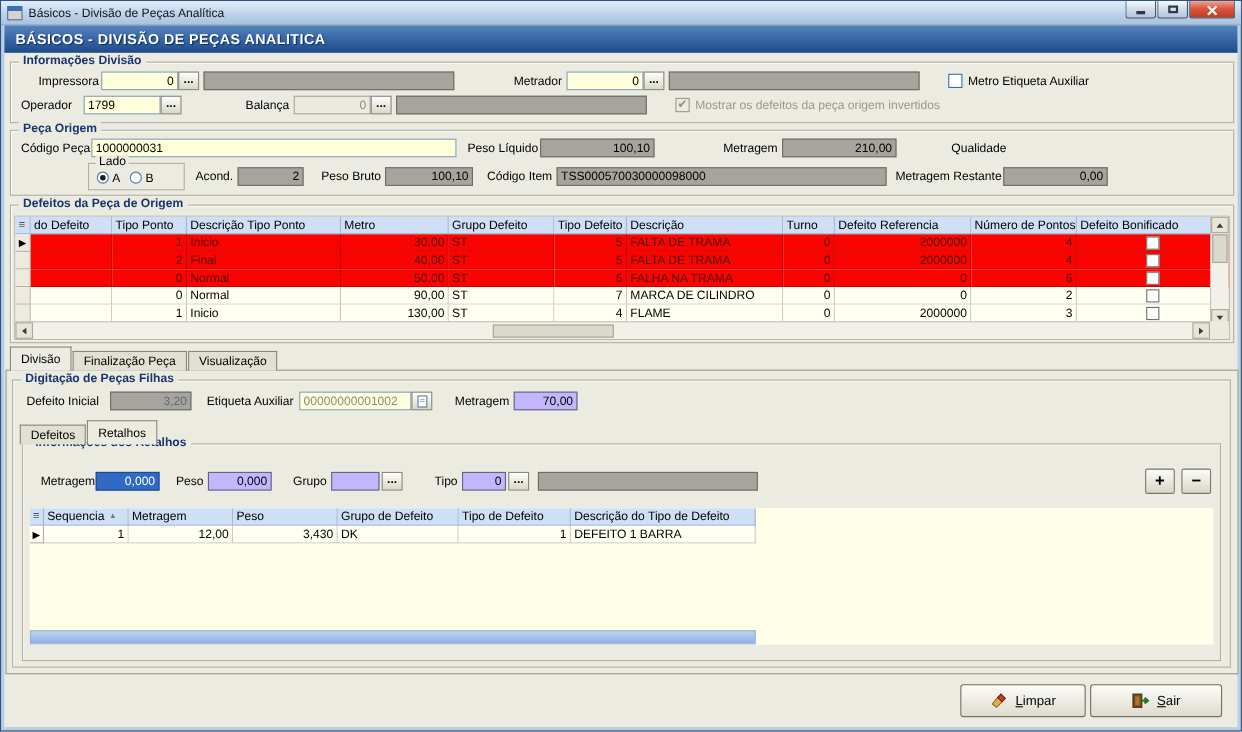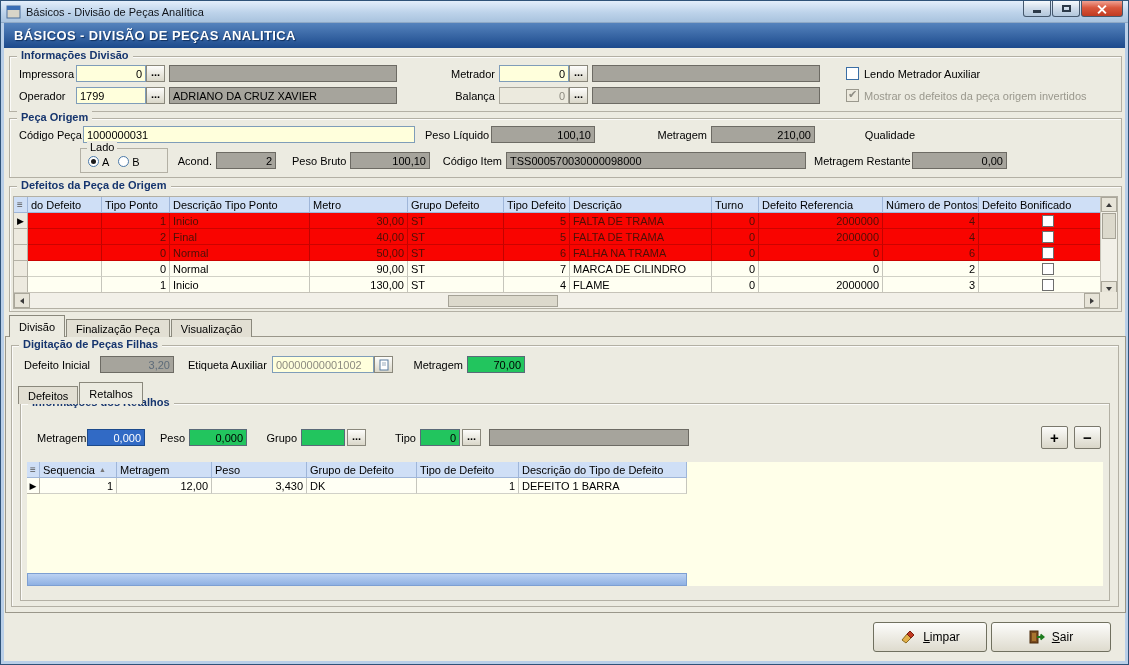--- a/index.html
+++ b/index.html
@@ -19,21 +19,21 @@
   
   .client{position:absolute;left:3px;right:3px;top:22px;bottom:3px;background:#ecebe1}
   .header{position:absolute;top:0;left:0;right:0;height:25px;background:linear-gradient(180deg,#5583bd,#1c4a8c);color:#fff;font-weight:bold;font-size:13px;display:flex;align-items:center;padding-left:10px;letter-spacing:.4px;text-shadow:1px 1px 1px #10305e}
   
   .grp{position:absolute;border:1px solid #b3b0a4;box-shadow:inset 1px 1px 0 rgba(255,255,255,.8)}
   .gt{position:absolute;top:-8px;left:7px;background:#ecebe1;padding:0 4px;font-weight:bold;color:#16356e;white-space:nowrap}
   
   .frow{position:absolute;left:0;right:0;display:flex;align-items:center}
   .lbl{white-space:nowrap}
   .lbl.r{text-align:right}
-  .fld{height:17px;border:1px solid #7f9db9;background:#22c55e;display:flex;align-items:center;padding:0 3px;overflow:hidden;white-space:nowrap}
+  .fld{height:17px;border:1px solid #7f9db9;background:#c4b5fd;display:flex;align-items:center;padding:0 3px;overflow:hidden;white-space:nowrap}
   .fld.num{justify-content:flex-end}
   .yellow{background:#ffffdc}
   .grayf{background:#a6a49c;border-color:#6d6b64}
   .disf{background:#eceade;color:#8d8b80;border-color:#a7a59a}
   .bluef{background:#316ac5;color:#fff;border-color:#1c4a8c}
   .dimtext{color:#5d6b79}
   .dots{width:19px;height:17px;border:1px solid #8a887c;background:linear-gradient(#fdfdfb,#dad7c9);text-align:center;line-height:12px;font-weight:bold;cursor:default}
   .docbtn{width:19px;height:17px;border:1px solid #8a887c;background:linear-gradient(#fdfdfb,#dad7c9);display:flex;align-items:center;justify-content:center}
   
   .cb{width:13px;height:13px;border:1px solid #3a6ea5;background:#fff;position:relative;flex:none}
@@ -112,36 +112,35 @@
         </div>
     </div>
   </div>
 
   <div class="client">
     <div class="header">BÁSICOS - DIVISÃO DE PEÇAS ANALITICA</div>
 
     <div class="grp" style="left:5px;top:33px;width:1113px;height:56px">
       <span class="gt">Informações Divisão</span>
       <div class="frow" style="top:8px">
-        <span class="lbl" style="margin-left:9px;width:57px">Impressora</span>
+        <span class="lbl" style="margin-left:25px;width:57px">Impressora</span>
         <div class="fld yellow num" style="width:70px">0</div>
         <div class="dots">...</div>
         <div class="fld grayf" style="width:228px;margin-left:4px"></div>
         <span class="lbl r" style="margin-left:46px;width:52px">Metrador</span>
         <div class="fld yellow num" style="width:70px;margin-left:4px">0</div>
         <div class="dots">...</div>
         <div class="fld grayf" style="width:228px;margin-left:4px"></div>
         <span class="cb" style="margin-left:26px"></span>
-        <span class="cblbl">Lendo Metrador Auxiliar</span>
+        <span class="cblbl">Metro Etiqueta Auxiliar</span>
       </div>
       <div class="frow" style="top:30px">
         <span class="lbl" style="margin-left:9px;width:57px">Operador</span>
         <div class="fld yellow" style="width:70px">1799</div>
         <div class="dots">...</div>
-        <div class="fld grayf" style="width:228px;margin-left:4px">ADRIANO DA CRUZ XAVIER</div>
         <span class="lbl r" style="margin-left:46px;width:52px">Balança</span>
         <div class="fld disf num" style="width:70px;margin-left:4px">0</div>
         <div class="dots">...</div>
         <div class="fld grayf" style="width:228px;margin-left:4px"></div>
         <span class="cb dis on" style="margin-left:26px"></span>
         <span class="cblbl graytxt">Mostrar os defeitos da peça origem invertidos</span>
       </div>
     </div>
 
     <div class="grp" style="left:5px;top:95px;width:1113px;height:60px">

